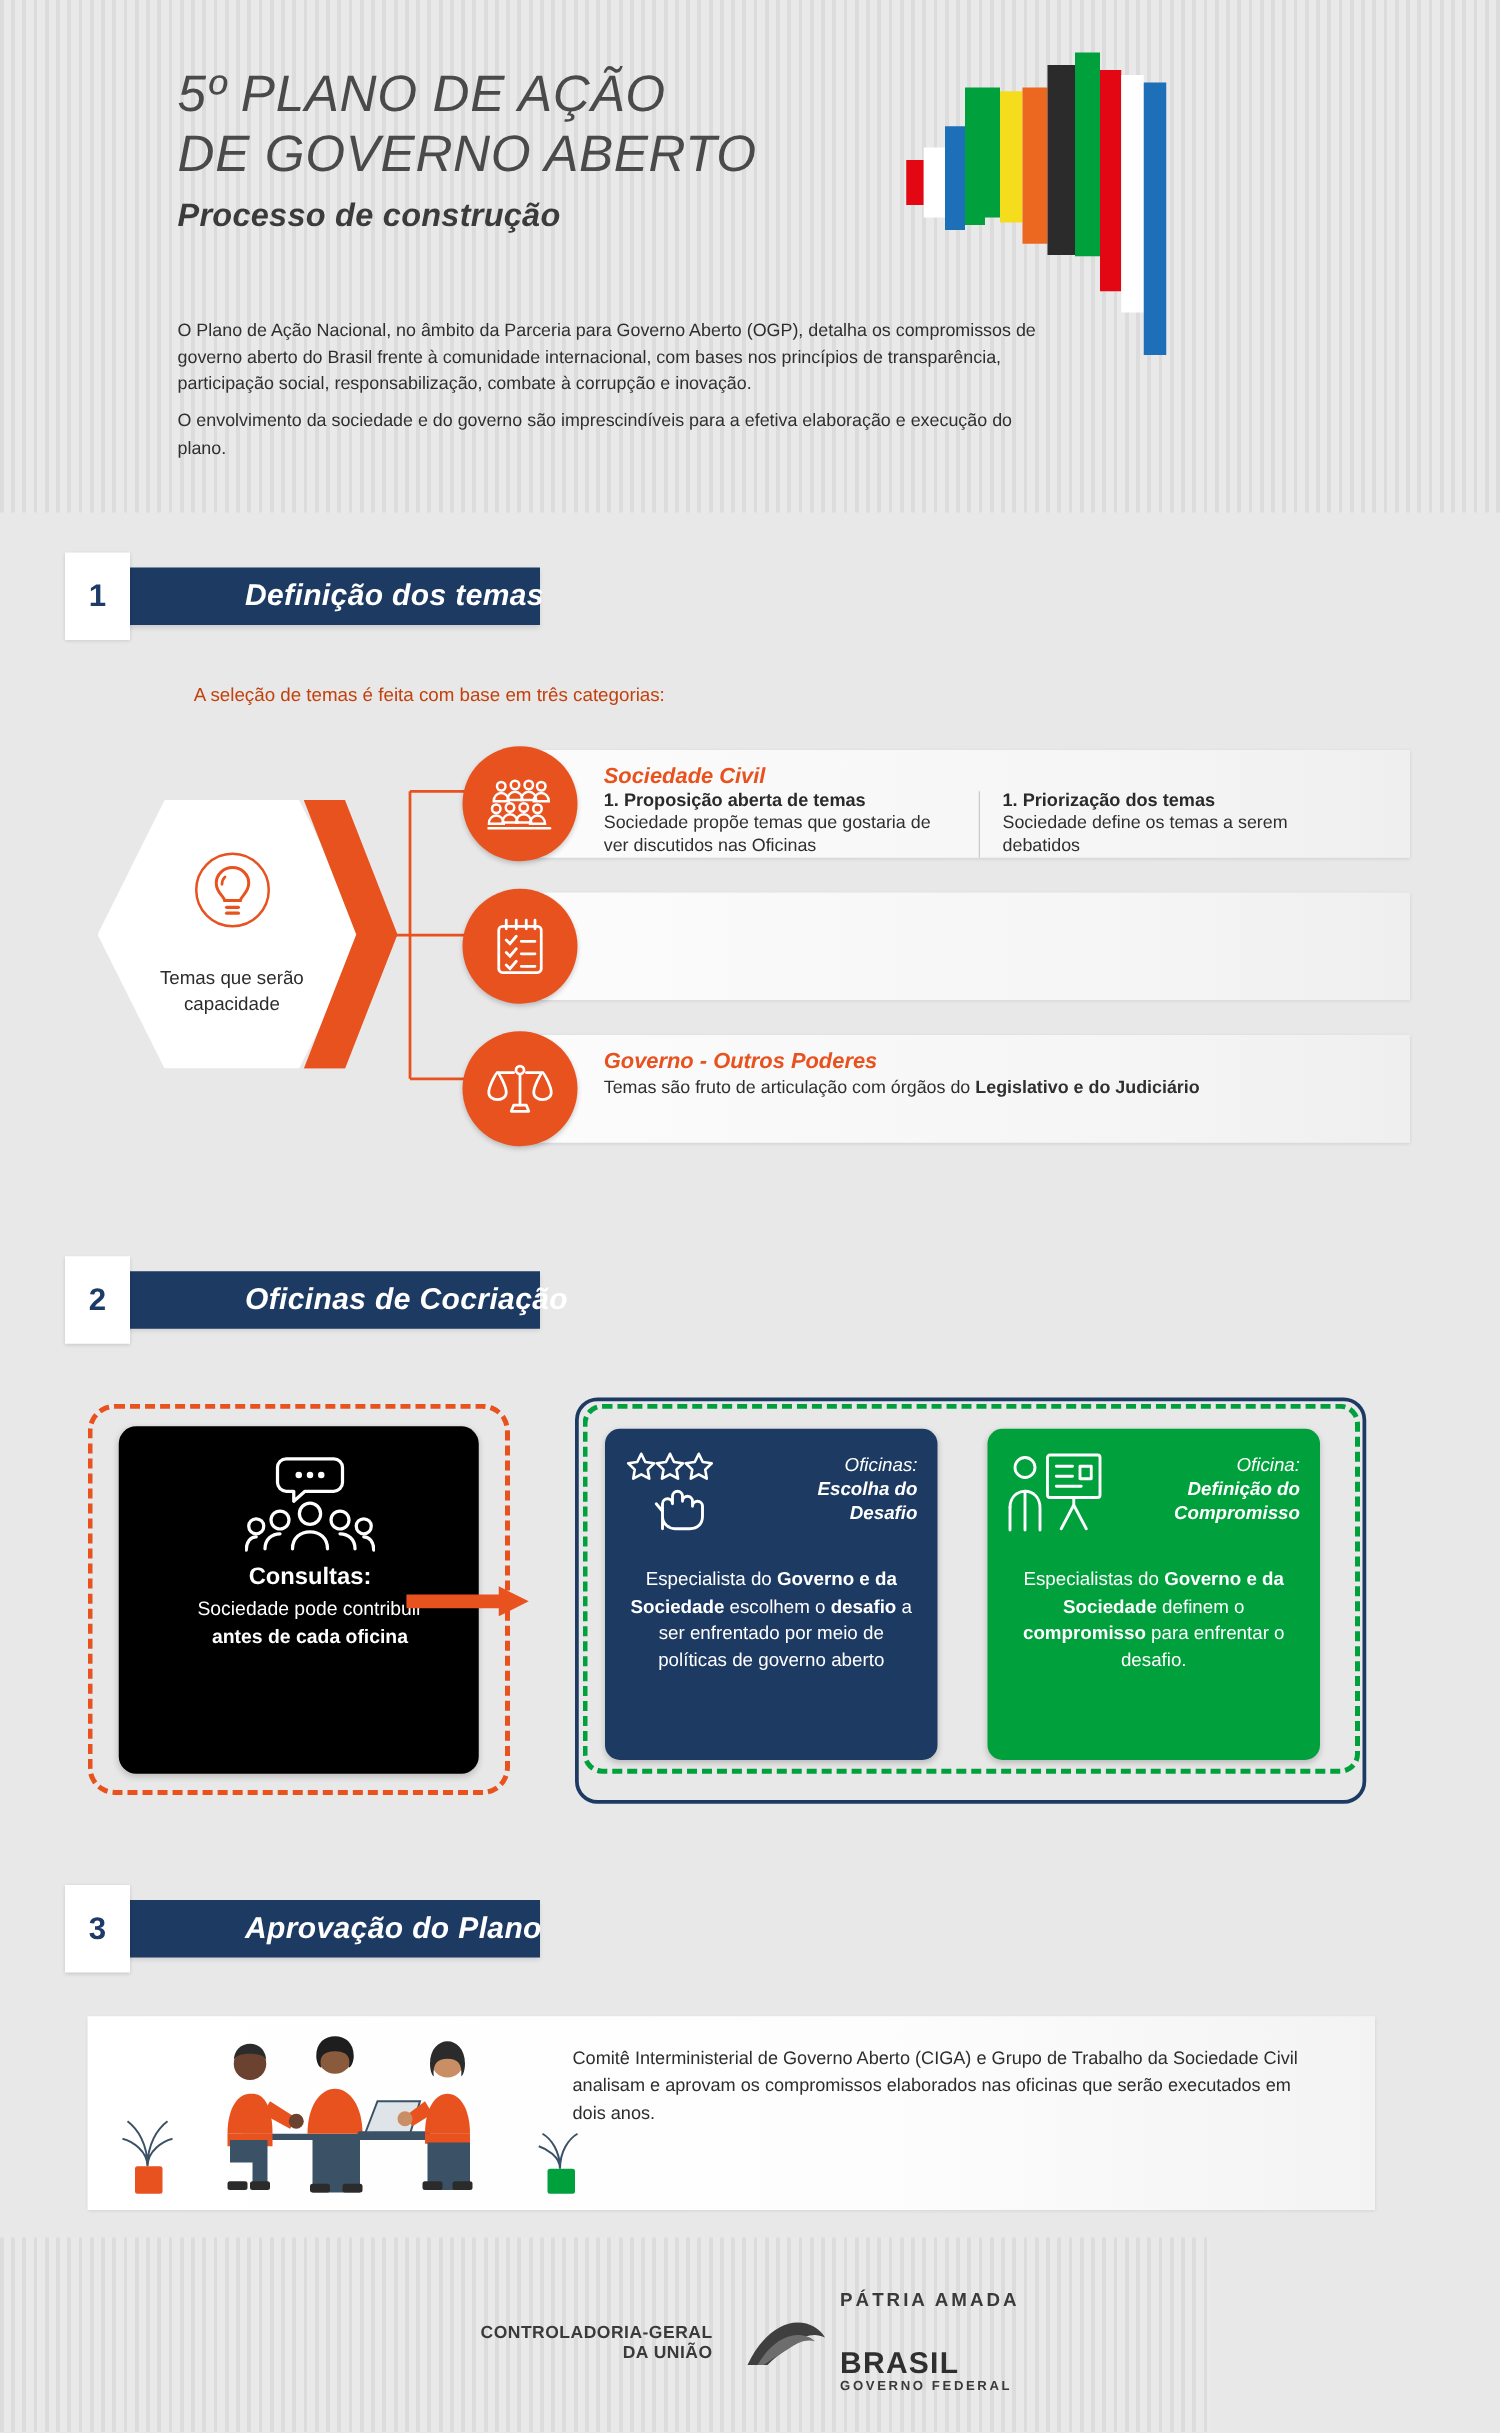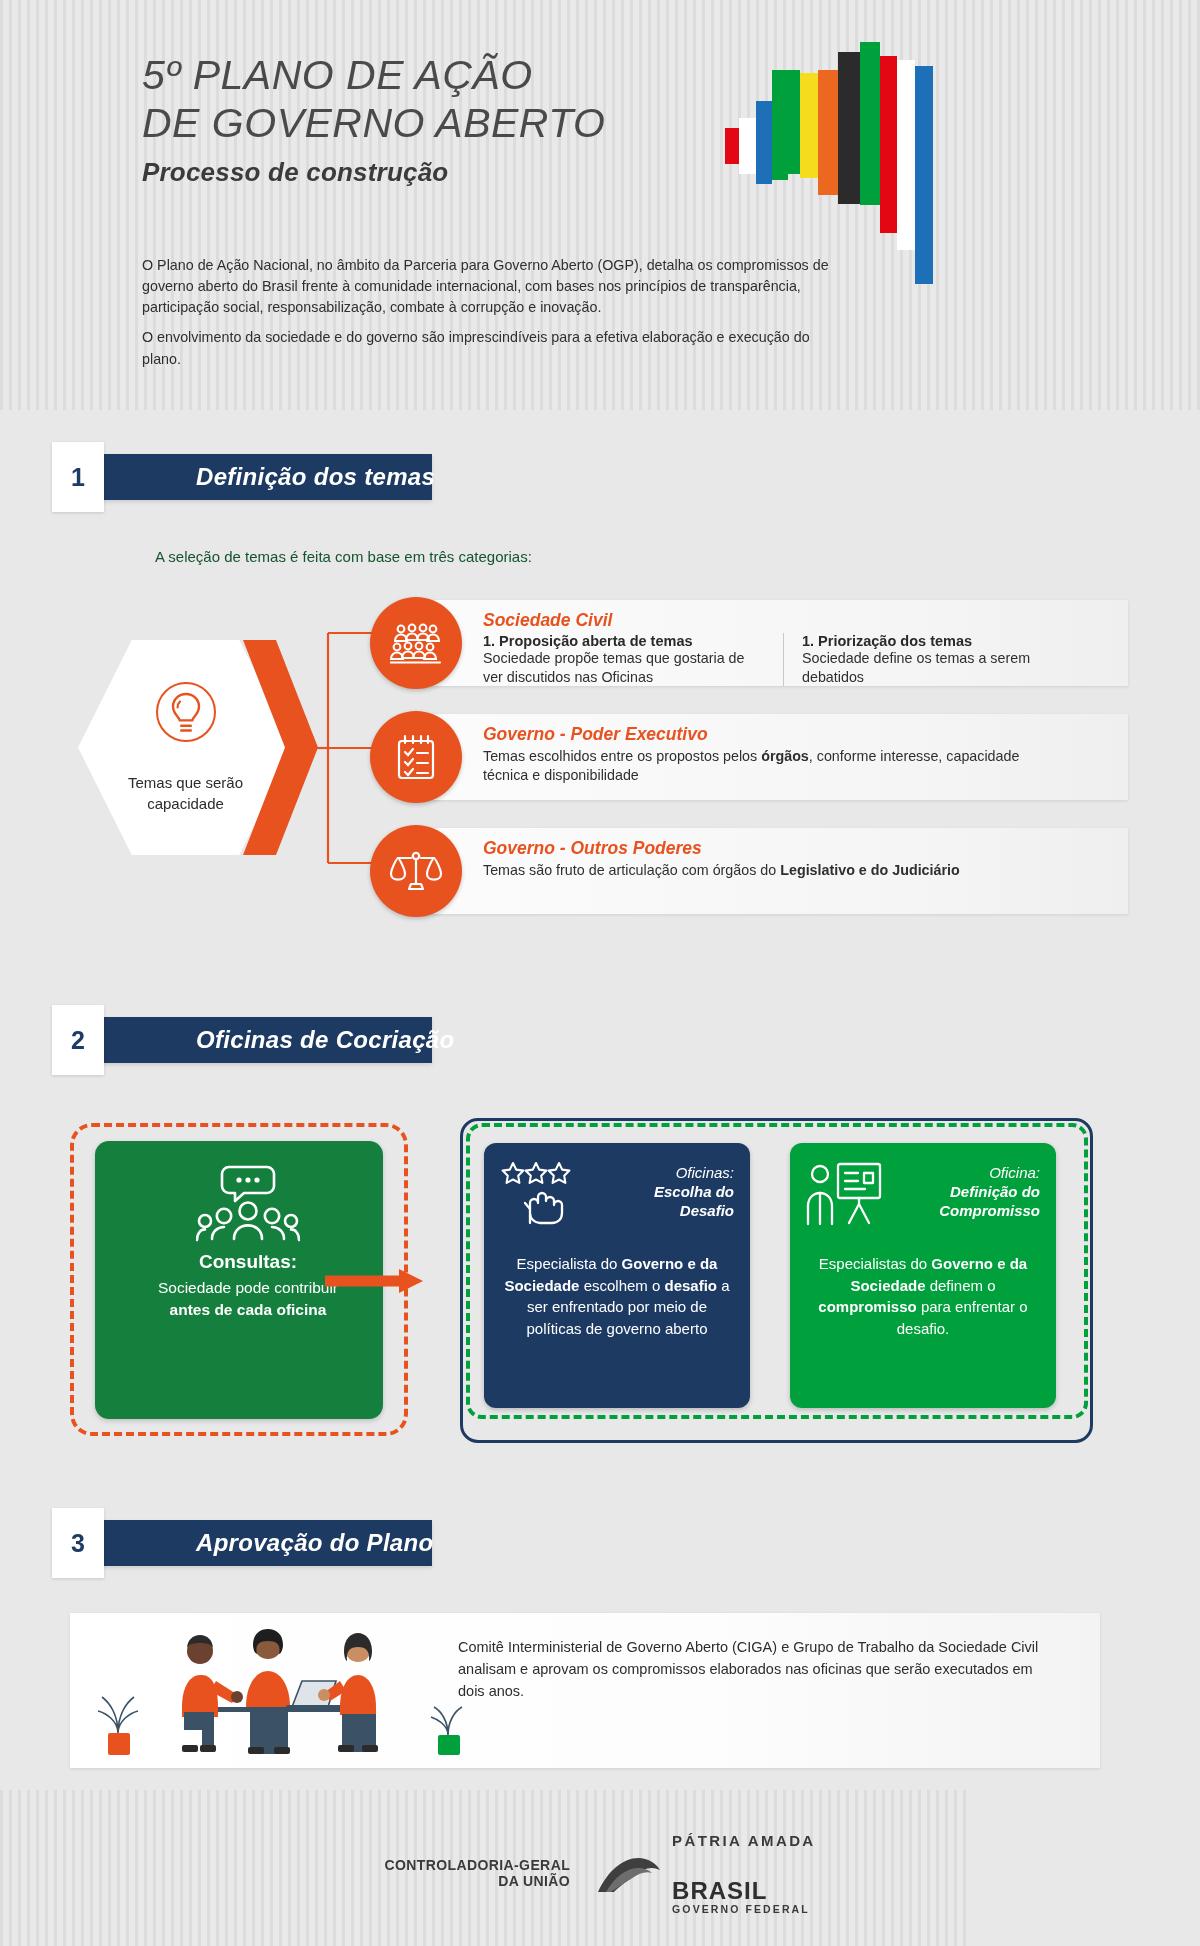--- a/index.html
+++ b/index.html
@@ -63,21 +63,21 @@
     box-shadow:0 2px 4px rgba(0,0,0,.12);
   }
   .banner-bar span {
     color:#fff; font-size:24px; font-weight:bold; font-style:italic;
     letter-spacing:.3px; white-space:nowrap;
   }
 
   
   #sec1-lead {
     position:absolute; left:155px; top:548px;
-    font-size:15px; color:#14532d;
+    font-size:15px; color:#c2410c;
   }
 
   #hexwrap { position:absolute; left:78px; top:640px; width:250px; height:215px; }
   #hex {
     position:absolute; left:0; top:0; width:215px; height:215px;
     background:#fff;
     clip-path: polygon(25% 0%, 75% 0%, 100% 50%, 75% 100%, 25% 100%, 0% 50%);
     filter: drop-shadow(0 2px 4px rgba(0,0,0,.16));
     display:flex; flex-direction:column; align-items:center; justify-content:center;gap:18px;
   }
@@ -114,21 +114,21 @@
   .cat-col-l { width:288px; padding-right:14px; }
   .cat-col-r { width:260px; padding-left:18px; border-left:1px solid #c9c9c9; }
 
   
   #sec2-orange-frame {
     position:absolute; left:70px; top:1123px; width:338px; height:313px;
     border:4px dashed #e8521f; border-radius:22px;
   }
   #consultas-card {
     position:absolute; left:95px; top:1141px; width:288px; height:278px;
-    background:#15803d; border-radius:14px;
+    background:#000000; border-radius:14px;
     box-shadow:0 2px 5px rgba(0,0,0,.18);
     display:flex; flex-direction:column; align-items:center;
     padding-top:22px;
     padding-left:18px;
   }
   #consultas-title {
     color:#fff; font-size:19px; font-weight:bold; margin-top:6px;
   }
   #consultas-text {
     color:#fff; font-size:15.5px; line-height:1.42; text-align:center;
@@ -305,24 +305,20 @@
   <div class="cat-icon">
     <svg width="48" height="50" viewBox="0 0 48 50">
       <g fill="none" stroke="#fff" stroke-width="2.2" stroke-linecap="round">
         <rect x="7" y="9" width="34" height="37" rx="3"></rect>
         <path d="M13 4v7M21 4v7M29 4v7M36 4v7"></path>
         <path d="M13 20l3 3 5-6M13 30l3 3 5-6M13 40l3 3 5-6"></path>
         <path d="M25 21h11M25 31h11M25 41h11"></path>
       </g>
     </svg>
   </div>
-  <div class="cat-body">
-    <div class="cat-title">Governo - Poder Executivo</div>
-    <div class="cat-text" style="max-width:560px;"><span>Temas escolhidos entre os propostos pelos </span><b>órgãos</b><span>, conforme interesse, capacidade técnica e disponibilidade</span></div>
-  </div>
 </div>
 
 <div class="cat-row" style="top:828px;">
   <div class="cat-icon">
     <svg width="54" height="46" viewBox="0 0 54 46">
       <g fill="none" stroke="#fff" stroke-width="2.2" stroke-linecap="round" stroke-linejoin="round">
         <circle cx="27" cy="8" r="3.2"></circle>
         <path d="M27 11.5V36"></path>
         <path d="M9 10h13M32 10h13"></path>
         <path d="M2 26c0-5 6-16 7-16s7 11 7 16c0 3.4-3.1 5.6-7 5.6S2 29.4 2 26z"></path>

